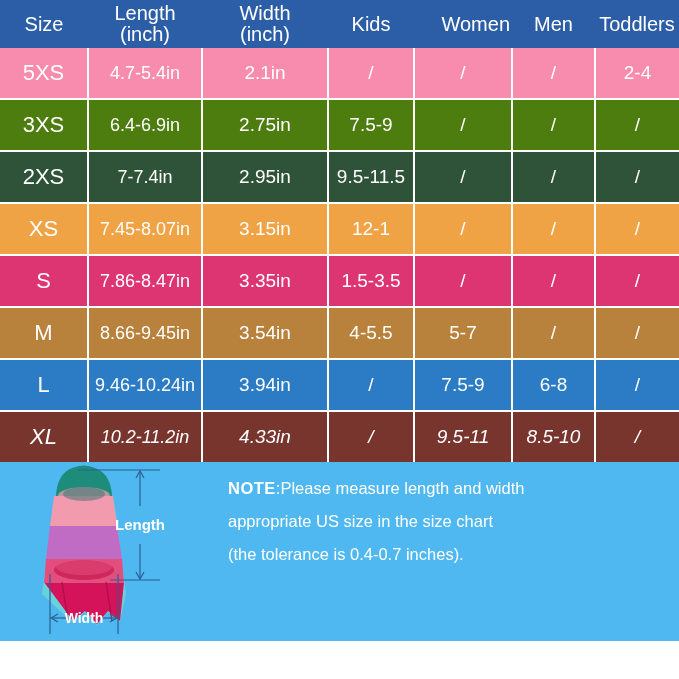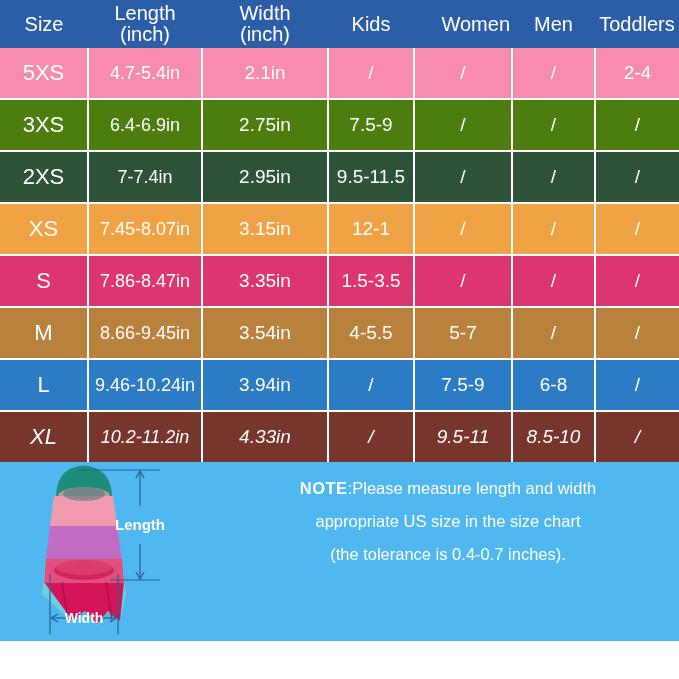--- a/index.html
+++ b/index.html
@@ -90,21 +90,21 @@
     top: 10px;
     width: 440px;
     color: #ffffff;
     font-size: 16.5px;
     line-height: 33px;
   }
   #note-text .note-label {
     font-weight: bold;
     letter-spacing: 0.5px;
   }
-  .note-line { white-space: nowrap; text-align: center; }
+  .note-line { white-space: nowrap; }
 </style>
 </head>
 <body>
 
 <div id="page">
 
   <table class="size-table">
     <colgroup>
       <col class="c-size">
         <col class="c-length">

